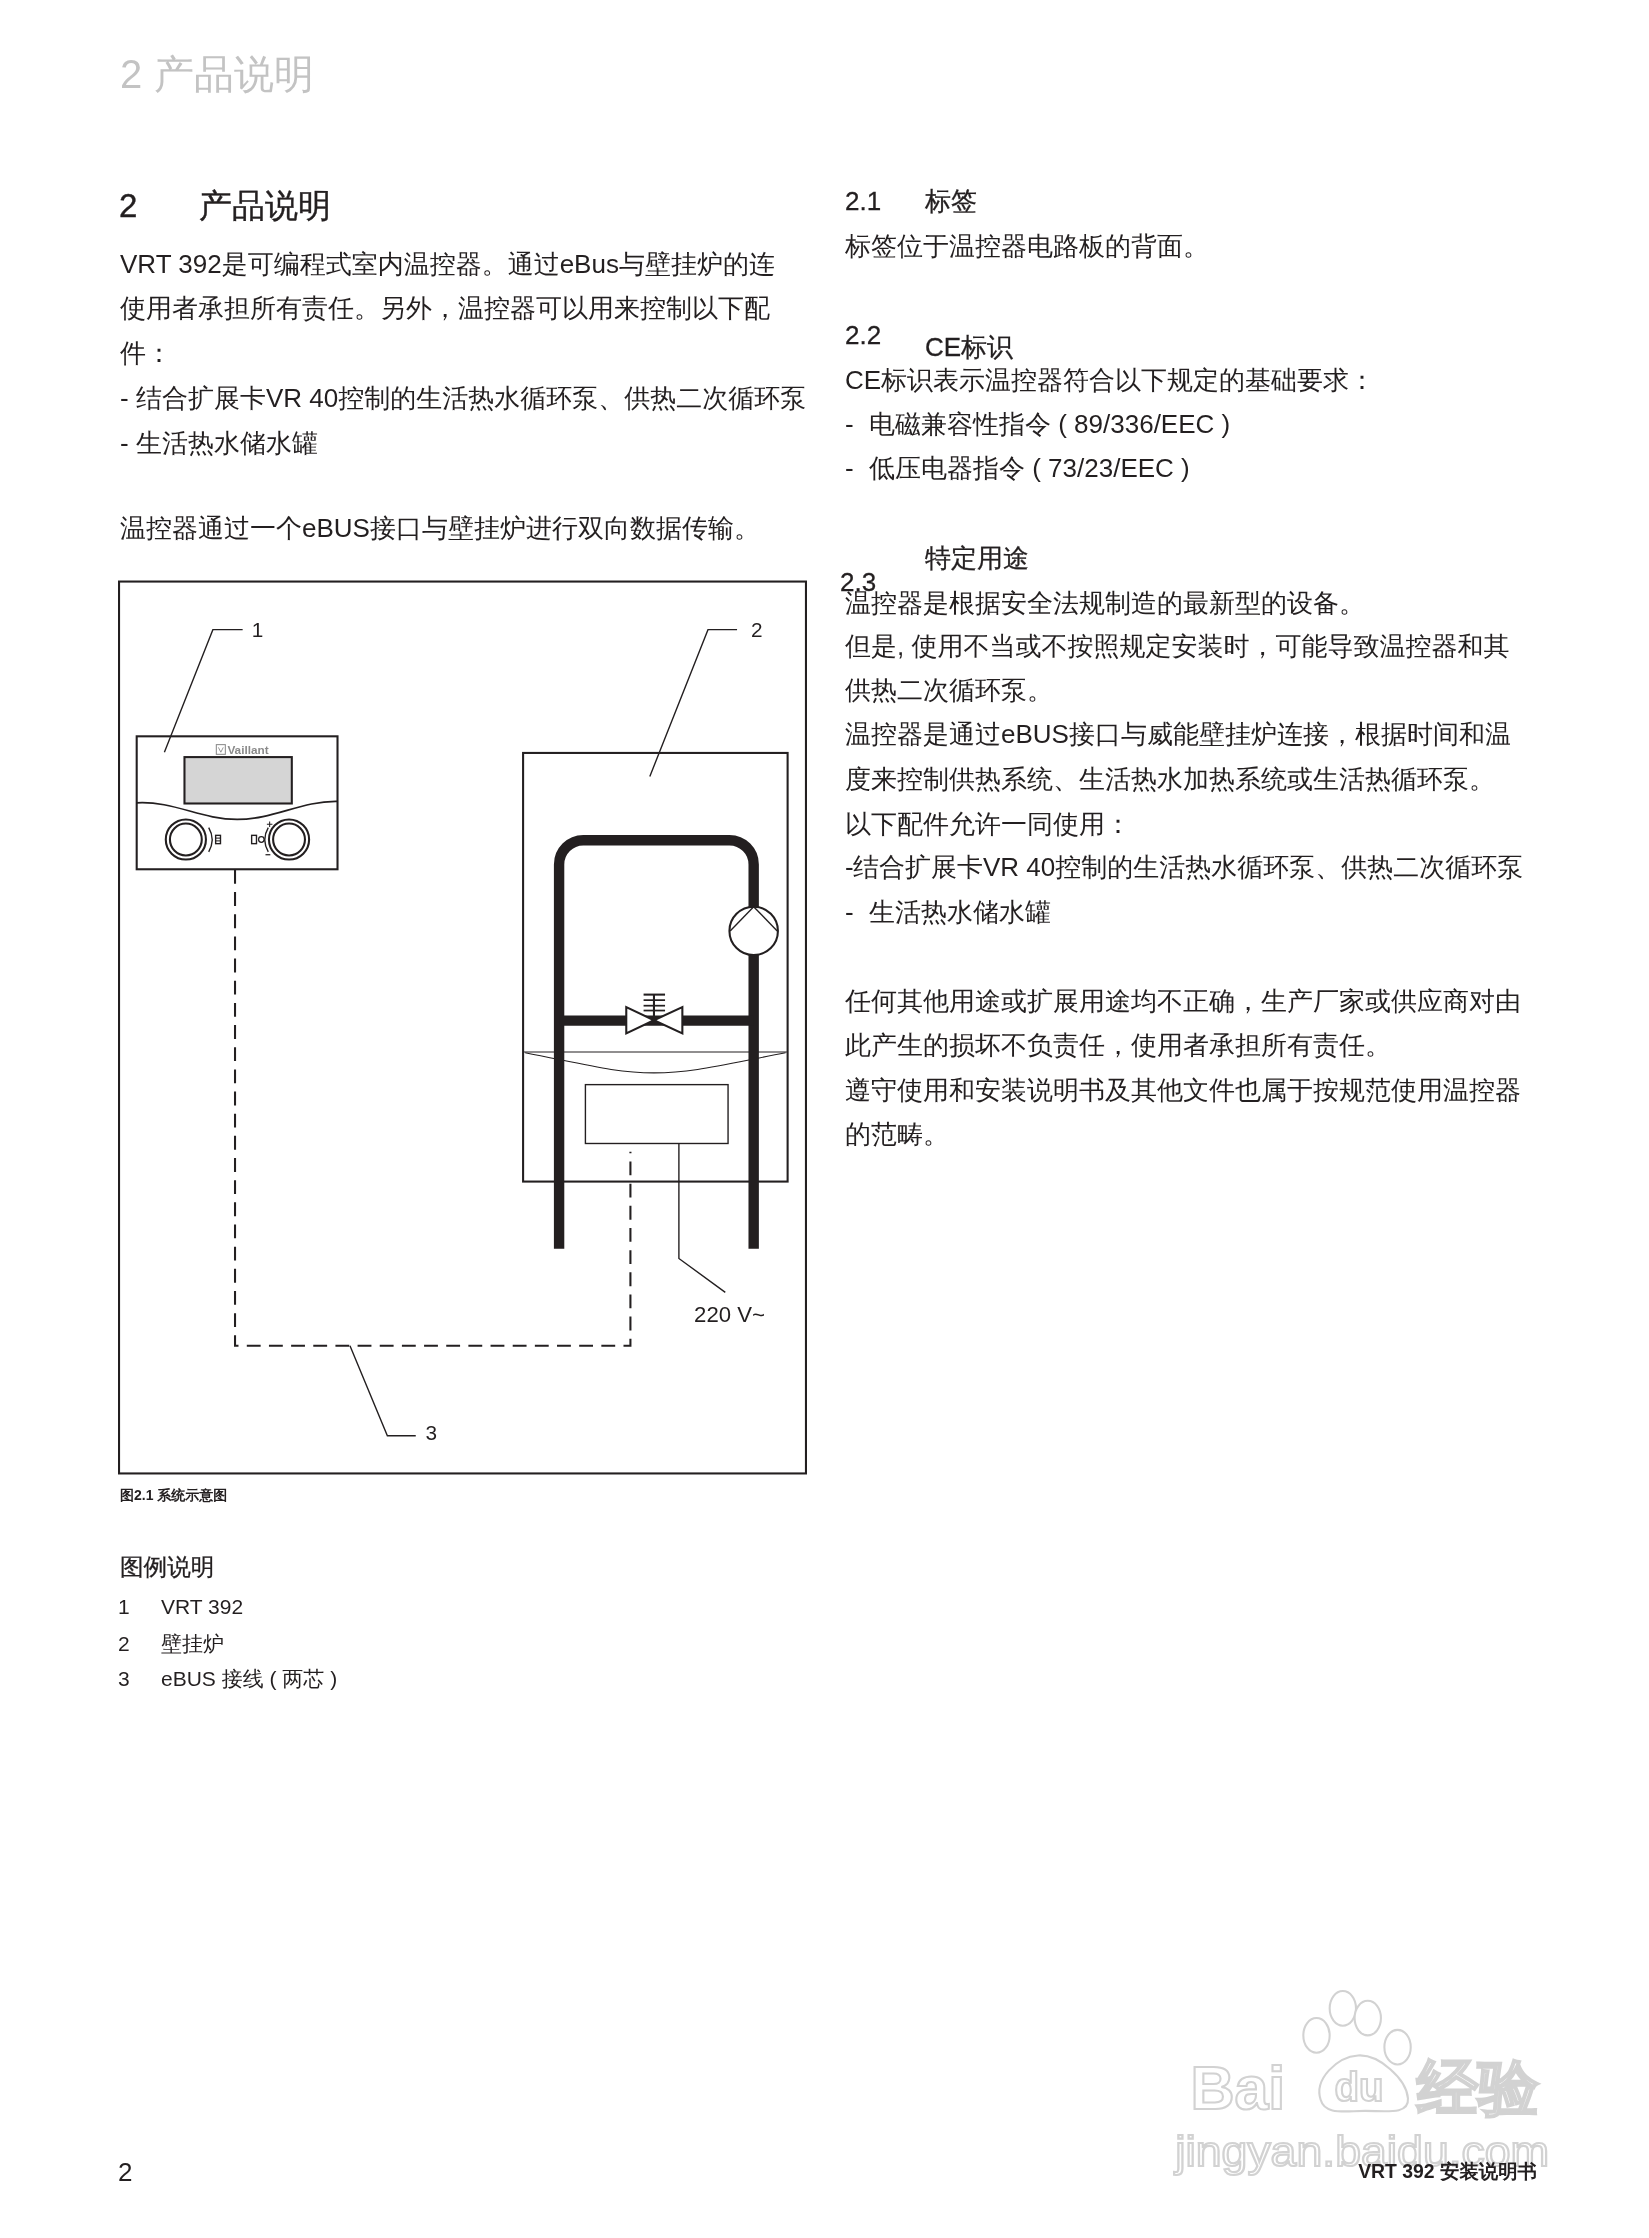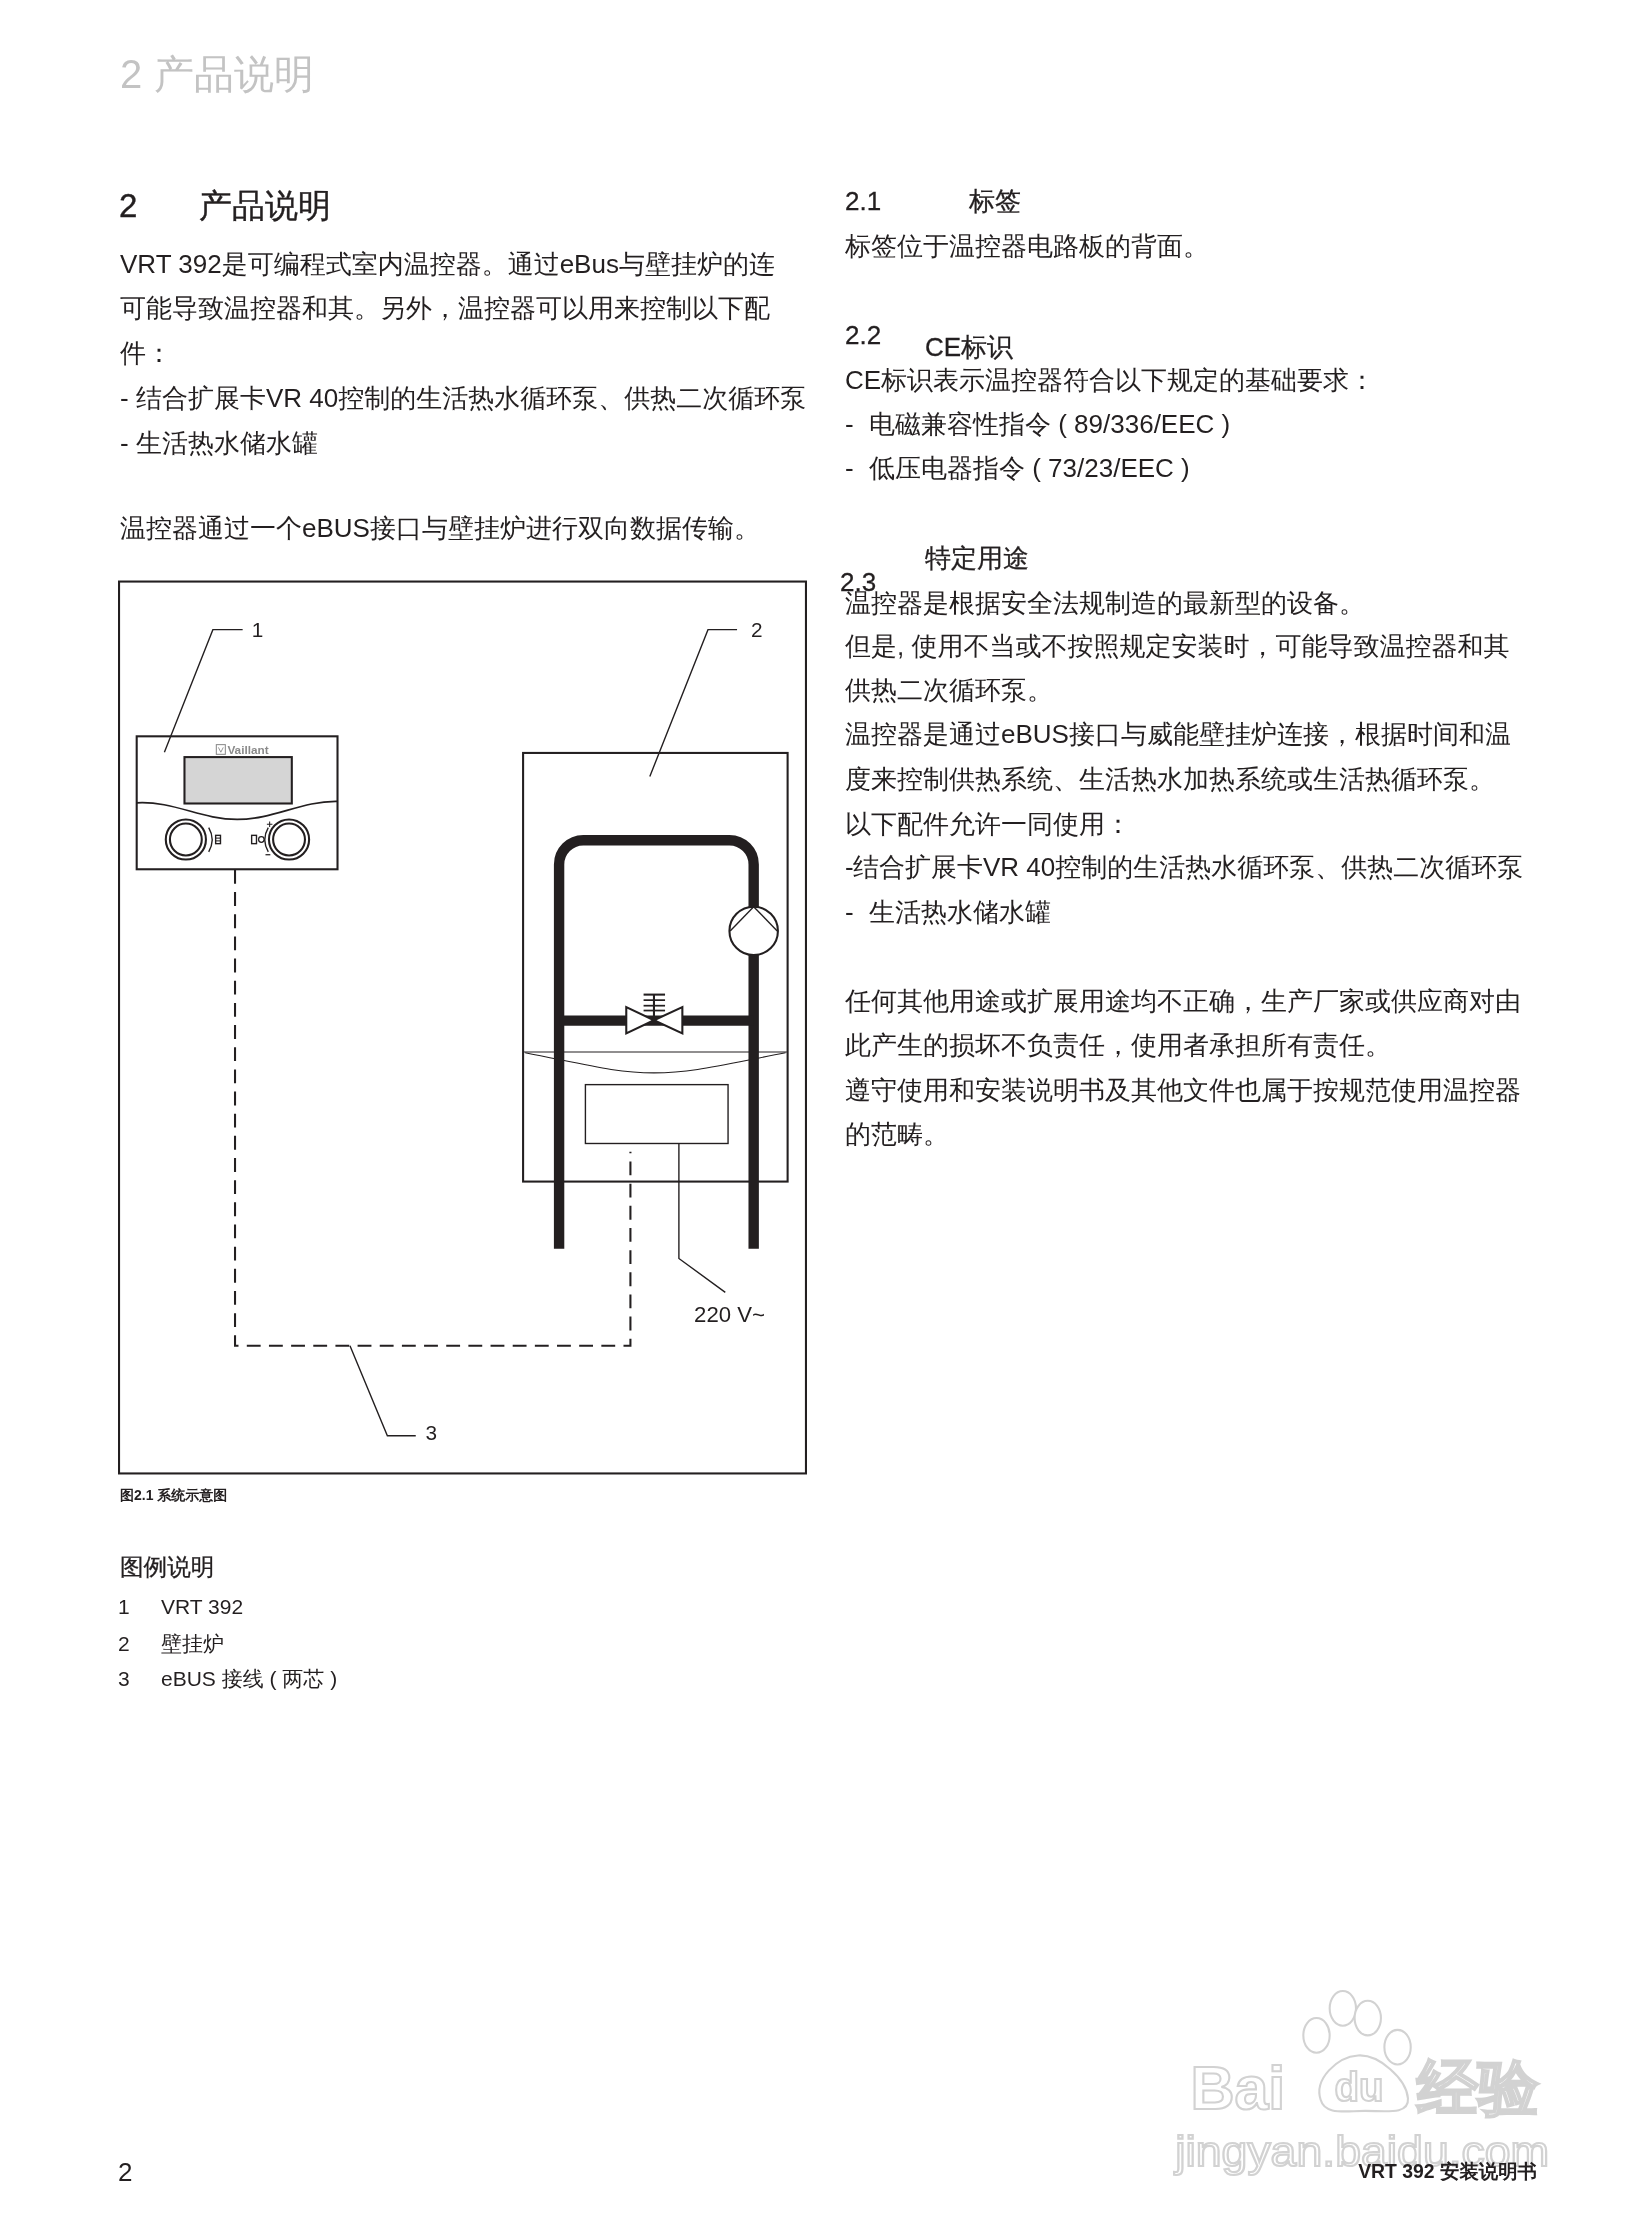--- a/index.html
+++ b/index.html
@@ -26,21 +26,21 @@
 
 <div class="abs running-header">
   <span>2</span>
   <span class="rh-title">产品说明</span>
 </div>
 
 <div class="abs sec-heading" style="left:119px;">2</div>
 <div class="abs sec-heading" style="left:199px;">产品说明</div>
 
 <div class="abs ln" style="left:120px; top:242px;">VRT 392是可编程式室内温控器。通过eBus与壁挂炉的连</div>
-<div class="abs ln" style="left:120px; top:286px;">可能导致温控器和其。另外，温控器可以用来控制以下配</div>
+<div class="abs ln" style="left:120px; top:286px;">使用者承担所有责任。另外，温控器可以用来控制以下配</div>
 <div class="abs ln" style="left:120px; top:331px;">件：</div>
 <div class="abs ln" style="left:120px; top:376px;">- 结合扩展卡VR 40控制的生活热水循环泵、供热二次循环泵</div>
 <div class="abs ln" style="left:120px; top:421px;">- 生活热水储水罐</div>
 <div class="abs ln" style="left:120px; top:506px;">温控器通过一个eBUS接口与壁挂炉进行双向数据传输。</div>
 
 <svg class="abs" style="left:118px; top:580px;" width="689" height="895" viewBox="0 0 995 1291">
   <rect x="1.5" y="1.5" width="992" height="1288" fill="none" stroke="#231f20" stroke-width="3"></rect>
 
   <g>
     <rect x="27" y="225" width="290" height="192" fill="#fff" stroke="#231f20" stroke-width="3"></rect>
@@ -111,21 +111,21 @@
 
 <div class="abs legend-title">图例说明</div>
 <div class="abs legend-item" style="left:118px; top:1592px;">1</div>
 <div class="abs legend-item" style="left:161px; top:1592px;">VRT 392</div>
 <div class="abs legend-item" style="left:118px; top:1629px;">2</div>
 <div class="abs legend-item" style="left:161px; top:1629px;">壁挂炉</div>
 <div class="abs legend-item" style="left:118px; top:1664px;">3</div>
 <div class="abs legend-item" style="left:161px; top:1664px;">eBUS 接线 ( 两芯 )</div>
 
 <div class="abs sub-heading" style="left:845px; top:179px;">2.1</div>
-<div class="abs sub-heading" style="left:925px; top:179px;margin-left:44px;">标签</div>
+<div class="abs sub-heading" style="left:925px; top:179px;">标签</div>
 <div class="abs ln" style="left:845px; top:224px;">标签位于温控器电路板的背面。</div>
 
 <div class="abs sub-heading" style="left:845px; top:313px;">2.2</div>
 <div class="abs sub-heading" style="left:925px; top:325px;">CE标识</div>
 <div class="abs ln" style="left:845px; top:358px;">CE标识表示温控器符合以下规定的基础要求：</div>
 <div class="abs ln" style="left:845px; top:402px;">-</div>
 <div class="abs ln" style="left:869px; top:402px;">电磁兼容性指令 ( 89/336/EEC )</div>
 <div class="abs ln" style="left:845px; top:446px;">-</div>
 <div class="abs ln" style="left:869px; top:446px;">低压电器指令 ( 73/23/EEC )</div>
 

